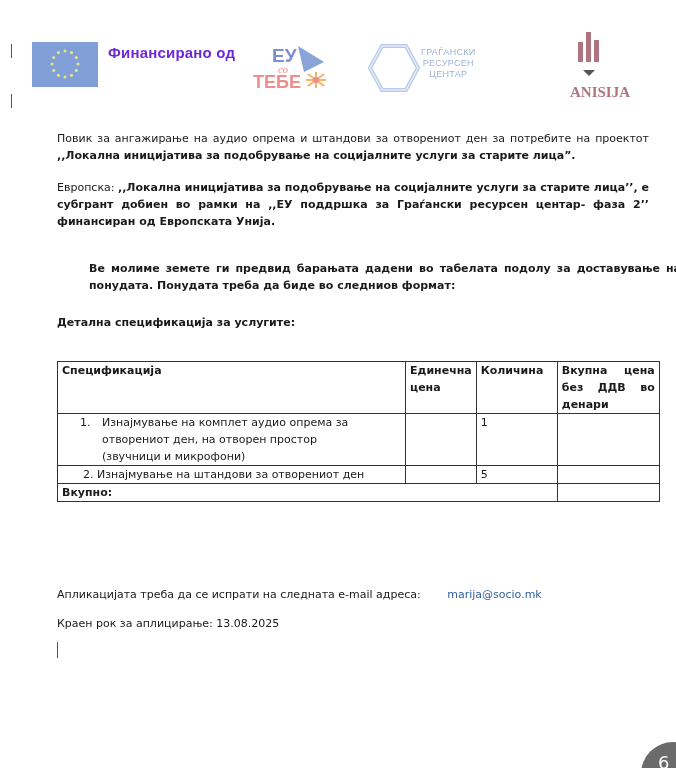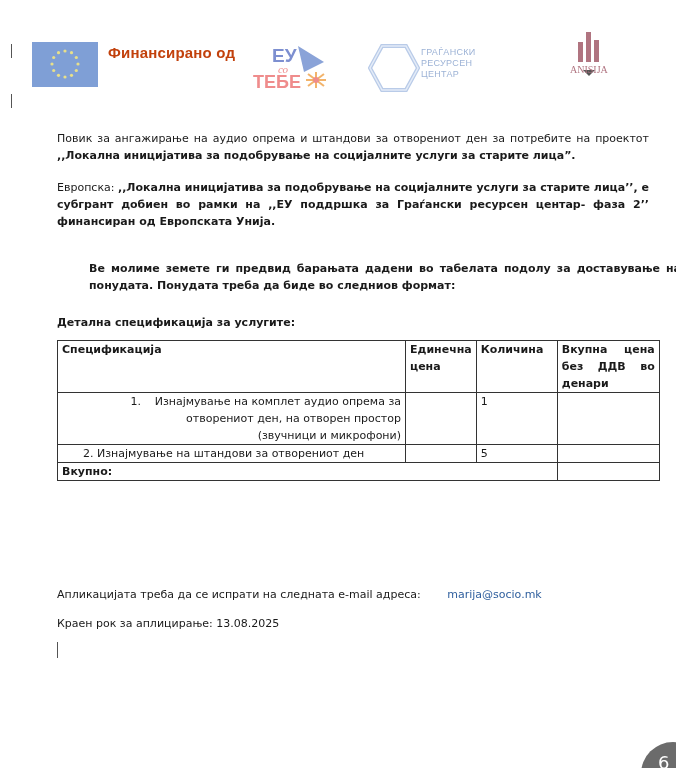--- a/index.html
+++ b/index.html
@@ -4,43 +4,43 @@
 <style>
   html, body { margin: 0; padding: 0; }
   body {
     width: 676px; height: 768px; background: #ffffff; position: relative; overflow: hidden;
     font-family: "Liberation Sans", sans-serif; color: #111;
   }
   .cursor-mark { position: absolute; width: 1px; background: #555; }
   .logo-bar { position: absolute; top: 28px; left: 0; width: 676px; height: 80px; }
   .eu-flag { position: absolute; left: 32px; top: 14px; width: 66px; height: 45px; background: #7f9fd6; }
   .eu-flag svg { width: 100%; height: 100%; display: block; }
-  .eu-text { position: absolute; left: 108px; top: 15px; font-size: 15px; font-weight: bold; color: #c2410c; line-height: 19px; letter-spacing: 0.2px; }
+  .eu-text { position: absolute; left: 108px; top: 15px; font-size: 15px; font-weight: bold; color: #6d28d9; line-height: 19px; letter-spacing: 0.2px; }
   .eutebe { position: absolute; left: 252px; top: 14px; width: 76px; height: 50px; }
-  .grc { position: absolute; left: 368px; top: 14px; width: 112px; height: 52px; }
+  .grc { position: absolute; left: 368px; top: 14px; width: 112px; height: 52px; text-align: center; }
   .grc-text { position: absolute; left: 53px; top: 5px; font-size: 9px; line-height: 11px; color: #9db3d6; letter-spacing: 0.3px; }
   .socio { position: absolute; left: 490px; top: 15px; width: 60px; height: 52px; }
   .socio-text { position: absolute; left: 1px; top: 31px; font-size: 17px; color: #8cc3a8; letter-spacing: 1px; }
   .anisija { position: absolute; left: 566px; top: 0px; width: 48px; height: 76px; }
-  .anisija-text { position: absolute; left: 4px; top: 36px; font-family: "Liberation Serif", serif; font-size: 10px; color: #b07480; letter-spacing: 0; font-weight: normal; }
+  .anisija-text { position: absolute; left: 4px; top: 56px; font-family: "Liberation Serif", serif; font-size: 15px; color: #b07480; letter-spacing: 0; font-weight: bold; }
 
   .doc { position: absolute; left: 57px; top: 0; width: 592px; font-family: "DejaVu Sans", sans-serif; font-size: 11px; line-height: 17px; color: #1a1a1a; }
   .p { position: absolute; left: 0; width: 592px; text-align: justify; }
   .b { font-weight: bold; }
   .p1 { top: 130px; }
   .p2 { top: 179px; }
   .p3 { top: 260px; margin-left: 32px; }
   .p4 { top: 314px; }
 
-  table.spec { position: absolute; left: 57px; top: 340px; border-collapse: collapse; font-family: "DejaVu Sans", sans-serif; font-size: 11px; line-height: 17px; color: #1a1a1a; padding-left: 40px; }
+  table.spec { position: absolute; left: 57px; top: 361px; border-collapse: collapse; font-family: "DejaVu Sans", sans-serif; font-size: 11px; line-height: 17px; color: #1a1a1a; padding-left: 40px; }
   table.spec td { border: 1px solid #333; vertical-align: top; padding: 0 4px; }
   .c1 { width: 339px; } .c2 { width: 61px; } .c3 { width: 72px; } .c4 { width: 93px; }
   .hdr td { font-weight: bold; height: 50px; }
   .justify-cell { text-align: justify; text-align-last: justify; margin-top: 35px; }
-  .item1 { padding-left: 22px !important; text-align: right; }
+  .item1 { padding-left: 22px !important; }
   .item1 .num { display: inline-block; width: 22px; }
   .item1 .txt { display: inline-block; vertical-align: top; width: 260px; }
   .item2 { padding-left: 25px !important; }
   .total td { font-weight: bold; }
 
   .p5 { top: 586px; }
   .p6 { top: 615px; }
   .email { color: #2f5f9e; cursor: pointer; margin-left: 23px; }
   .fab { position: absolute; left: 641px; top: 742px; width: 64px; height: 64px; border-radius: 50%; background: #6b6b6b; }
   .fab span { position: absolute; left: 17px; top: 10px; color: #fff; font-size: 18px; font-family: "DejaVu Sans", sans-serif; }

